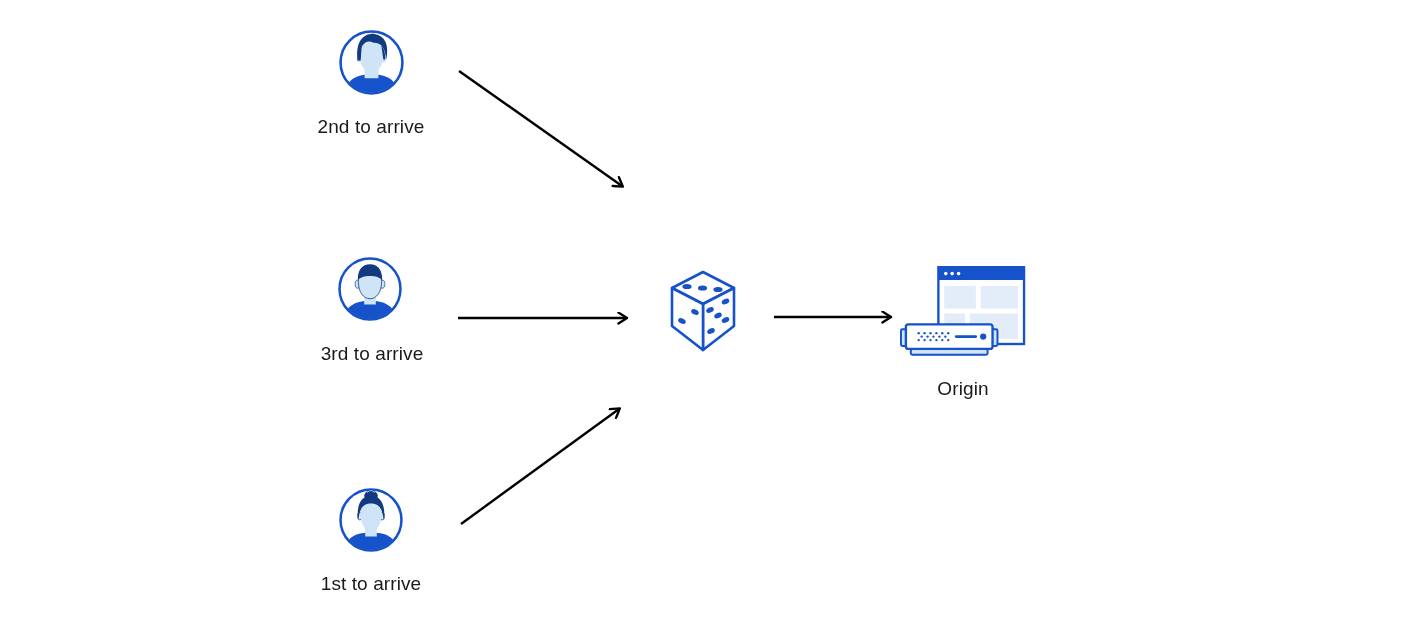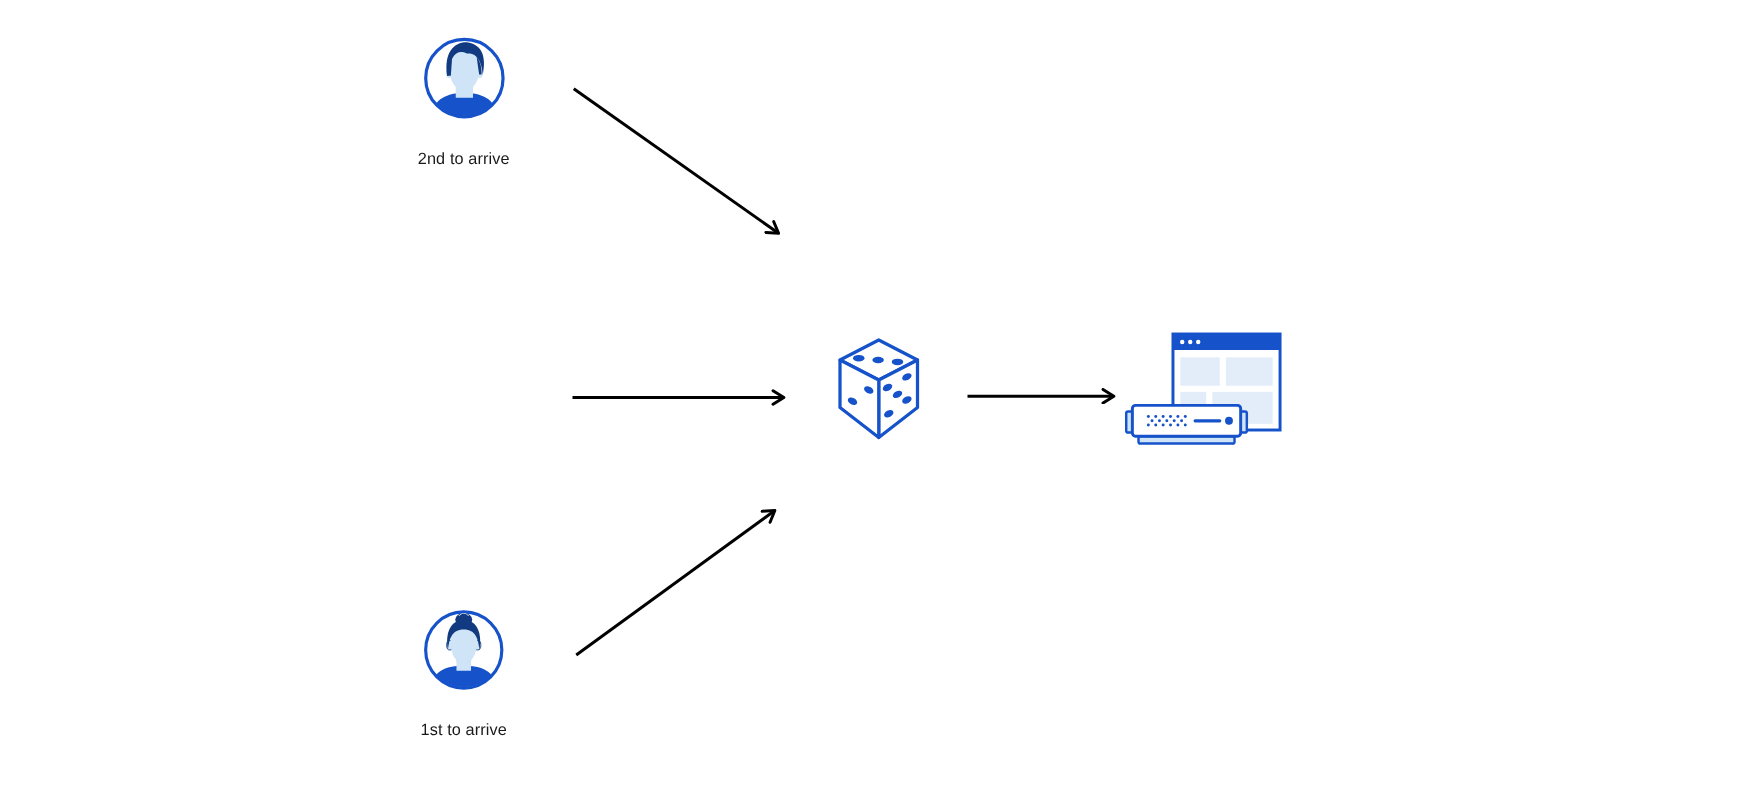--- a/index.html
+++ b/index.html
@@ -10,21 +10,21 @@
     background: #ffffff;
     font-family: "Liberation Sans", sans-serif;
     overflow: hidden;
   }
   .node { position: absolute; }
   .node-icon { display: block; }
   .node-label {
     position: absolute;
     width: 180px;
     text-align: center;
-    font-size: 13px;
+    font-size: 19px;
     line-height: 24px;
     color: #1a1a1a;
     letter-spacing: 0.1px;
   }
   .edges-layer {
     position: absolute;
     left: 0; top: 0;
     width: 1405px; height: 633px;
     pointer-events: none;
   }
@@ -61,20 +61,40 @@
         <ellipse cx="46.5" cy="30" rx="2.6" ry="4" fill="#cfe4f6"></ellipse>
         <path d="M22,27 C22,15 27,10 34,10 C41,10 46,15 46,27 C46,37 41,44 34,44 C27,44 22,37 22,27 Z" fill="#cfe4f6"></path>
         <path d="M20,32 C17,12 27,4 37,5 C48,7 52,16 49,31 C48,22 45,13 36,14 C28,10 22,16 21,32 Z" fill="#113a80"></path>
         <path d="M20,32 C20,24 22,20 24,18 L23,32 Z" fill="#113a80"></path>
         <path d="M48,31 C48,23 46,19 44,17 L46,31 Z" fill="#113a80"></path>
       </g>
     </svg>
     <div class="node-label" style="left:-57px; top:86px;">2nd to arrive</div>
   </div>
 
+  <div class="node" style="left:337px; top:256px;">
+    <svg class="node-icon" width="66" height="66" viewBox="0 0 68 68">
+      <defs>
+          <clipPath id="clipB">
+            <circle cx="34" cy="34" r="30.6"></circle>
+          </clipPath>
+        </defs>
+      <circle cx="34" cy="34" r="31.4" fill="#ffffff" stroke="#1652c9" stroke-width="2.6"></circle>
+      <g clip-path="url(#clipB)">
+        <path d="M6,68 C8,51 19,46 34,46 C49,46 60,51 62,68 Z" fill="#1652c9"></path>
+        <path d="M28,35 L40,35 L40,50 L28,50 Z" fill="#cfe4f6"></path>
+        <path d="M28,35 L40,35 L40,42 C36,44 32,44 28,42 Z" fill="#b8d7ef"></path>
+        <ellipse cx="21.5" cy="29" rx="2.8" ry="4.2" fill="#cfe4f6" stroke="#113a80" stroke-width="0.7"></ellipse>
+        <ellipse cx="46.5" cy="29" rx="2.8" ry="4.2" fill="#cfe4f6" stroke="#113a80" stroke-width="0.7"></ellipse>
+        <path d="M22,26 C22,15 27,10 34,10 C41,10 46,15 46,26 C46,37 41,44 34,44 C27,44 22,37 22,26 Z" fill="#cfe4f6" stroke="#113a80" stroke-width="0.8"></path>
+        <path d="M21.5,24 C21.5,13 27,8.5 34,8.5 C41,8.5 46.5,13 46.5,24 L46.5,25 C43,19 25,19 21.5,25 Z" fill="#113a80"></path>
+      </g>
+    </svg>
+    <div class="node-label" style="left:-55px; top:86px;">3rd to arrive</div>
+  </div>
 
   <div class="node" style="left:338px; top:487px;">
     <svg class="node-icon" width="66" height="66" viewBox="0 0 68 68">
       <defs>
           <clipPath id="clipC">
             <circle cx="34" cy="34" r="30.6"></circle>
           </clipPath>
         </defs>
       <circle cx="34" cy="34" r="31.4" fill="#ffffff" stroke="#1652c9" stroke-width="2.6"></circle>
       <g clip-path="url(#clipC)">
@@ -148,15 +168,16 @@
         <circle cx="20" cy="77" r="1.2"></circle>
           <circle cx="26" cy="77" r="1.2"></circle>
           <circle cx="32" cy="77" r="1.2"></circle>
         <circle cx="38" cy="77" r="1.2"></circle>
           <circle cx="44" cy="77" r="1.2"></circle>
           <circle cx="50" cy="77" r="1.2"></circle>
       </g>
       <line x1="58" y1="73.5" x2="78" y2="73.5" stroke="#1652c9" stroke-width="2.6" stroke-linecap="round"></line>
       <circle cx="85.5" cy="73.5" r="3.2" fill="#1652c9"></circle>
     </svg>
+    <div class="node-label" style="left:-26px; top:113px;">Origin</div>
   </div>
 
 </div>
 
 </body></html>

